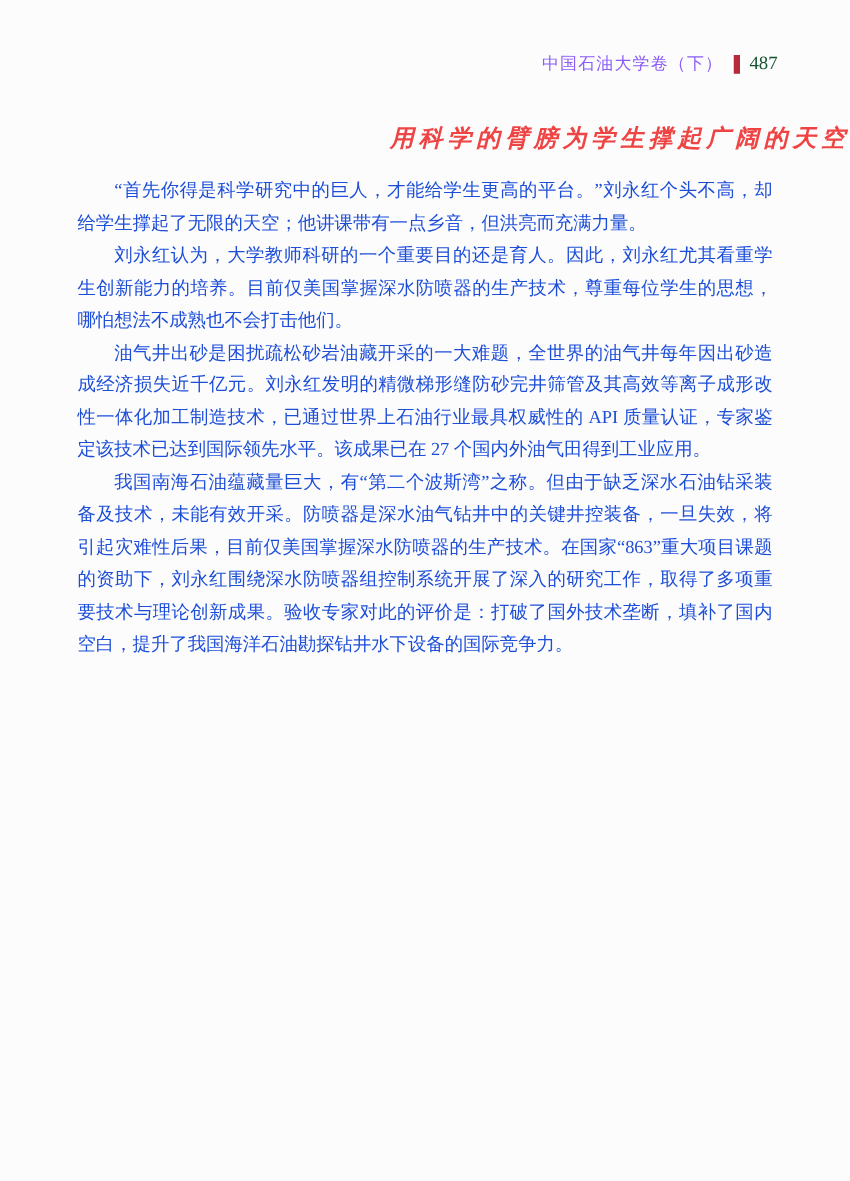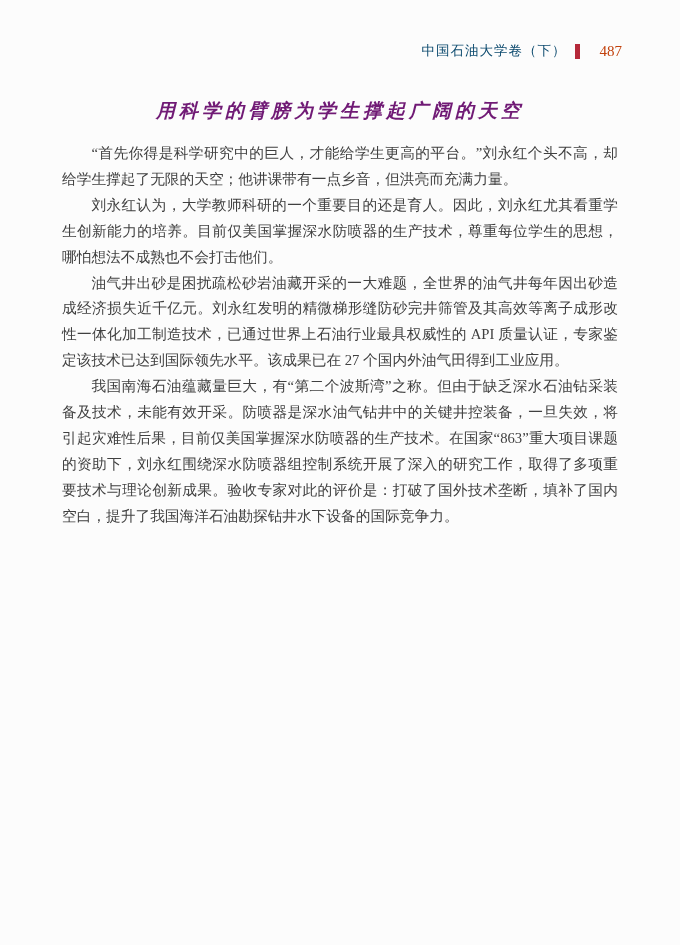--- a/index.html
+++ b/index.html
@@ -21,61 +21,60 @@
     position: absolute;
     top: 42px;
     left: 60px;
     right: 58px;
     display: flex;
     justify-content: flex-end;
     align-items: center;
     gap: 8px;
   }
   .book-title {
-    color: #0c4a6e;
+    color: #8b5cf6;
     font-size: 13.5px;
     letter-spacing: 1px;
   }
   .header-bar {
     display: inline-block;
     width: 5px;
     height: 15px;
     background: #b5293a;
   }
   .page-number {
-    color: #c2410c;
+    color: #14532d;
     font-size: 15px;
-    margin-left: 12px;
   }
   .article-title {
     position: absolute;
     top: 98px;
     left: 0;
     width: 100%;
     margin: 0;
-    text-align: center;
+    text-align: right;
     font-size: 19px;
     font-weight: bold;
     font-style: italic;
     letter-spacing: 4px;
-    color: #701a75;
+    color: #ef4444;
   }
   .article-body {
     position: absolute;
     top: 141px;
     left: 62px;
     width: 556px;
   }
   .article-body p {
     margin: 0;
     text-indent: 2em;
     text-align: justify;
     font-size: 14.7px;
     line-height: 25.9px;
-    color: #404040;
+    color: #1d4ed8;
   }
 </style>
 </head>
 <body>
 
 <div class="page">
 
   <div class="page-header">
     <span class="book-title">中国石油大学卷（下）</span>
     <span class="header-bar"></span>

